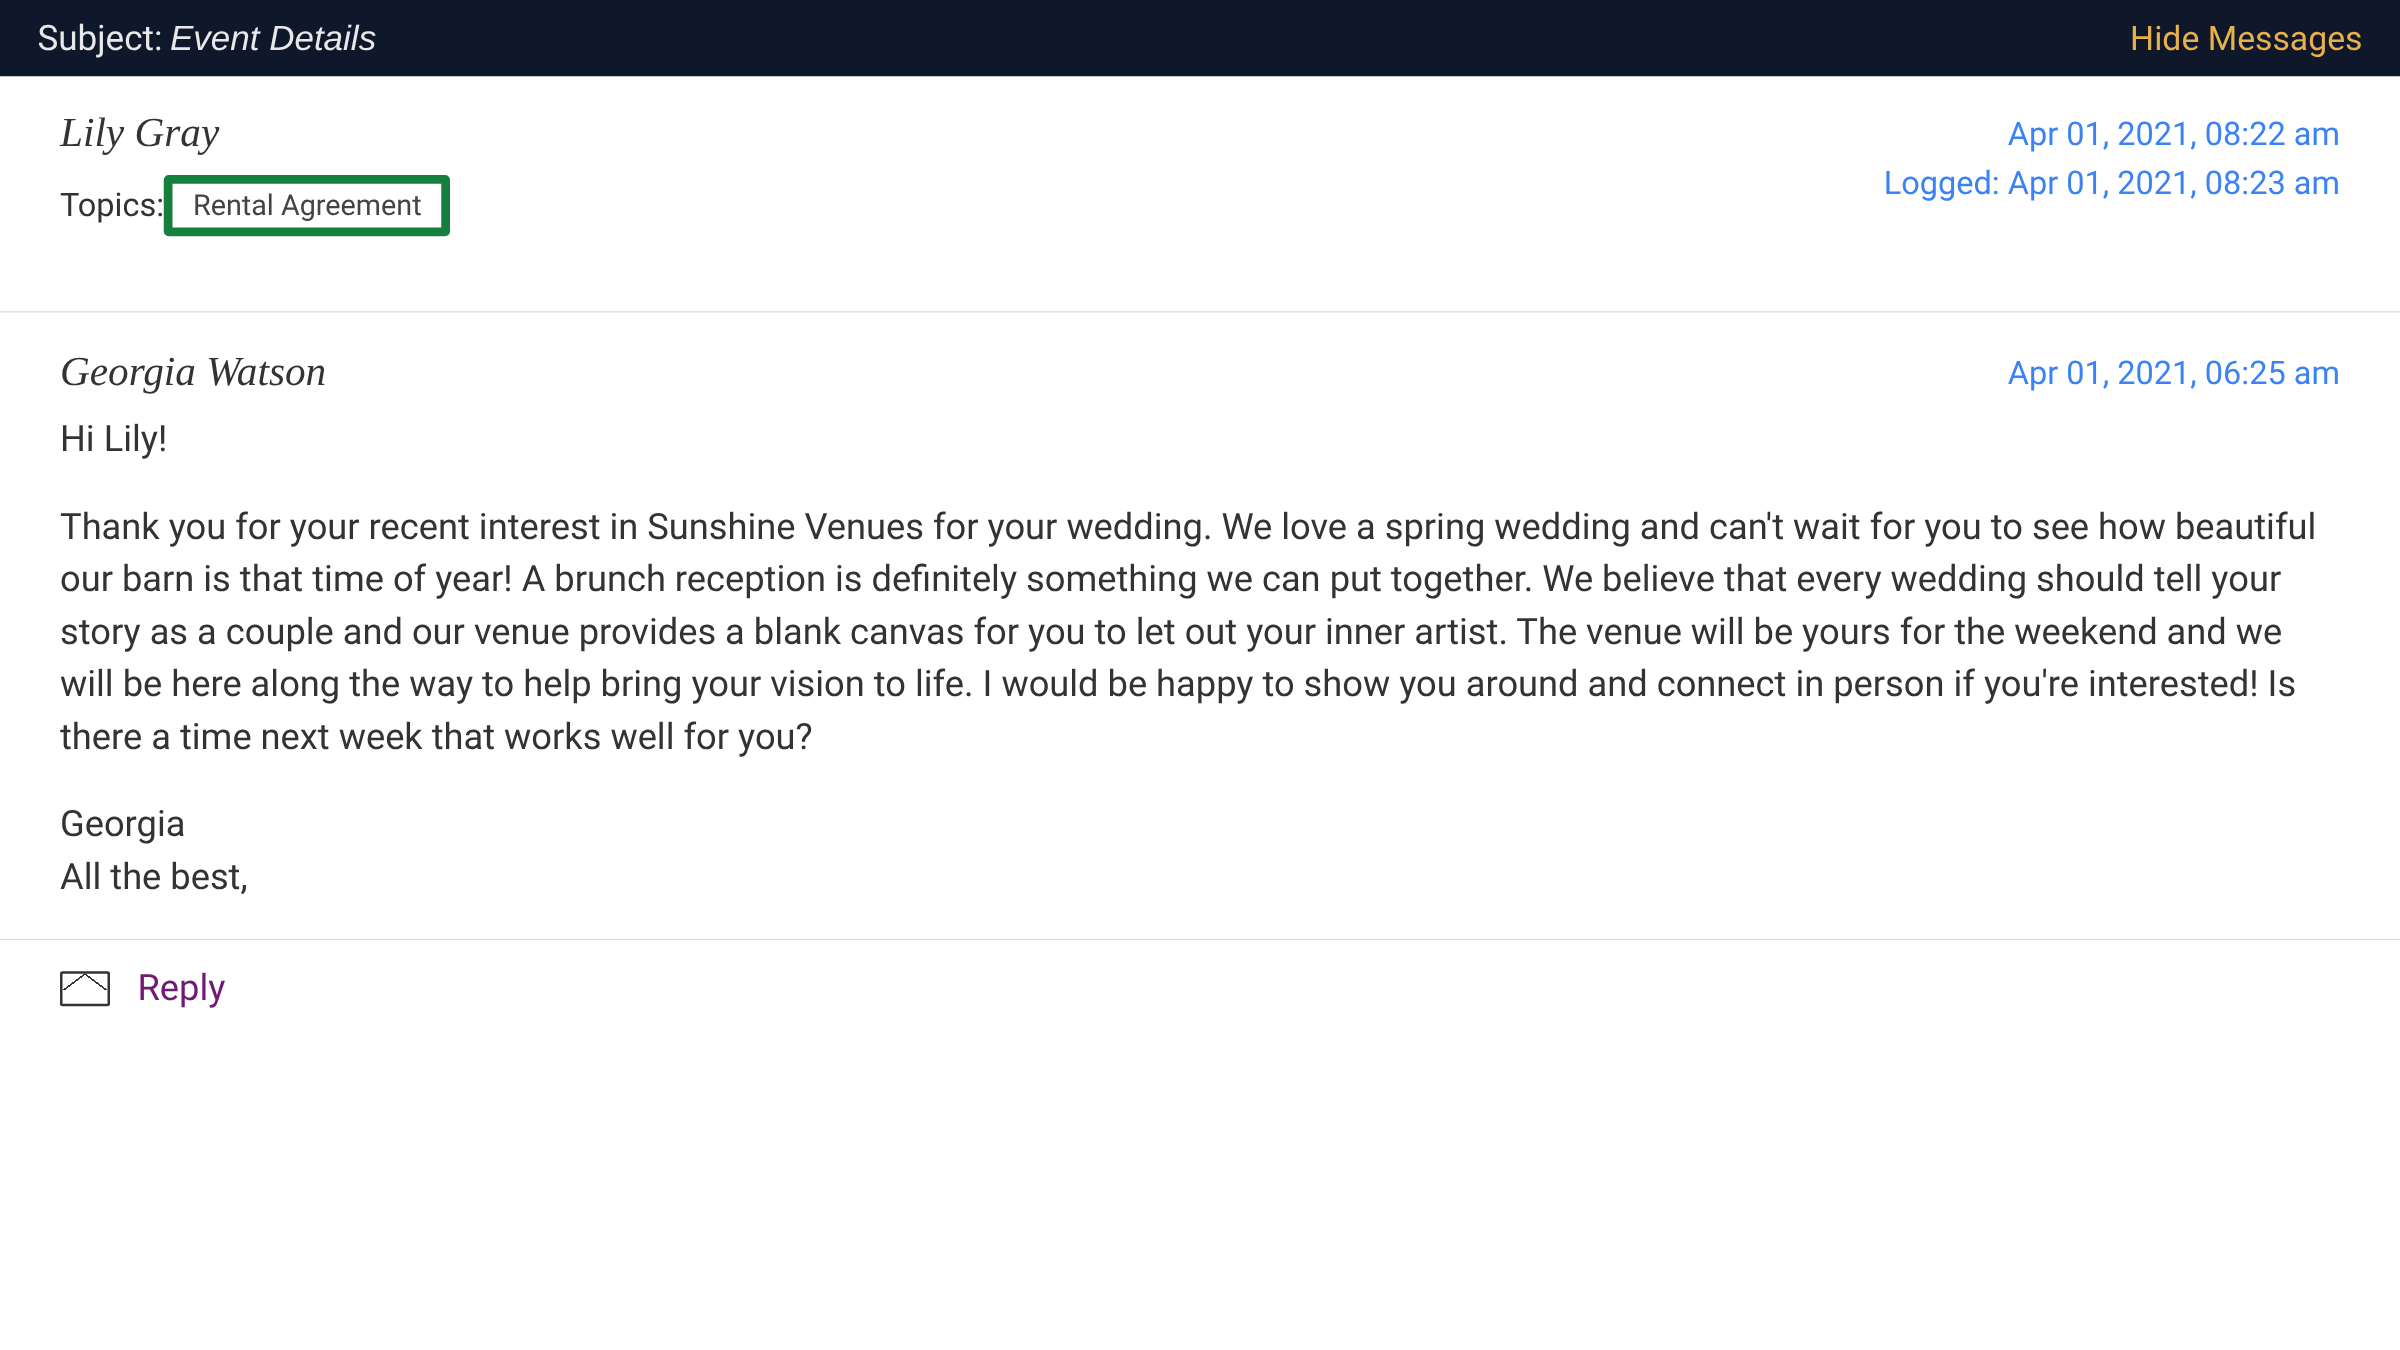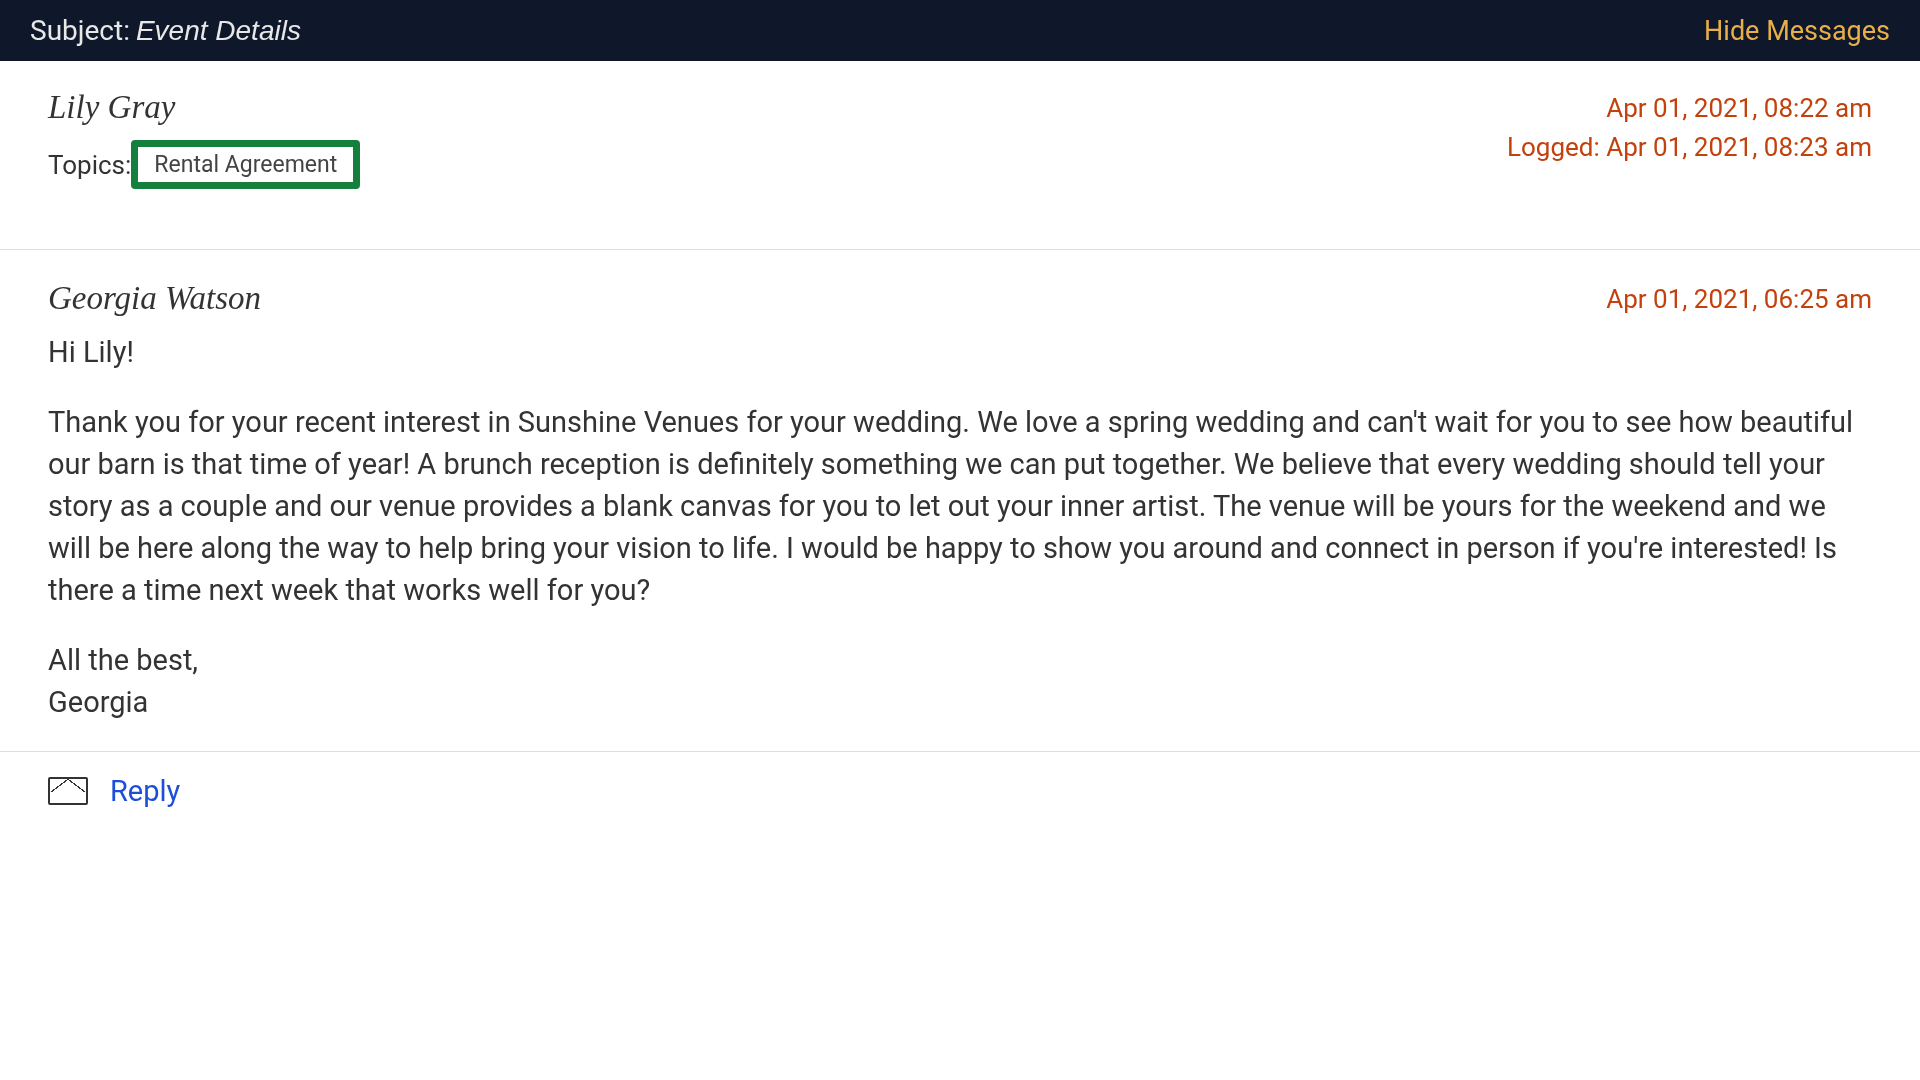--- a/index.html
+++ b/index.html
@@ -55,21 +55,21 @@
     .sender-name {
       font-family: Georgia, 'Times New Roman', serif;
       font-style: italic;
       font-size: 33px;
       color: #333;
       font-weight: 400;
     }
     .timestamps {
       text-align: right;
       font-size: 26px;
-      color: #c2410c;
+      color: #3b82f6;
       line-height: 1.5;
     }
     .topics-row {
       display: flex;
       align-items: center;
       margin-bottom: 20px;
       font-size: 26px;
     }
     .topics-label {
       color: #333;
@@ -89,21 +89,21 @@
     .message-body p {
       margin-bottom: 0;
     }
     .reply-row {
       display: flex;
       align-items: center;
       gap: 22px;
       padding: 22px 48px;
       cursor: pointer;
       font-size: 29px;
-      color: #1d4ed8;
+      color: #701a75;
     }
     .mail-icon {
       width: 40px;
       height: 28px;
       border: 2.5px solid #333;
       border-radius: 2px;
       position: relative;
     }
     .mail-icon::after {
       content: '';
@@ -157,21 +157,21 @@
     <div class="sender-name">Georgia Watson</div>
     <div class="timestamps">
       <div>Apr 01, 2021, 06:25 am</div>
     </div>
   </div>
   <div class="message-body">
     <p>Hi Lily!</p>
     <div class="spacer"></div>
     <p>Thank you for your recent interest in Sunshine Venues for your wedding. We love a spring wedding and can't wait for you to see how beautiful our barn is that time of year! A brunch reception is definitely something we can put together. We believe that every wedding should tell your story as a couple and our venue provides a blank canvas for you to let out your inner artist. The venue will be yours for the weekend and we will be here along the way to help bring your vision to life. I would be happy to show you around and connect in person if you're interested! Is there a time next week that works well for you?</p>
     <div class="spacer"></div>
+    <p>Georgia</p>
     <p>All the best,</p>
-    <p>Georgia</p>
   </div>
 </div>
 
 <div class="reply-row">
   <span class="mail-icon"></span>
   <span>Reply</span>
 </div>
 
 </body></html>

